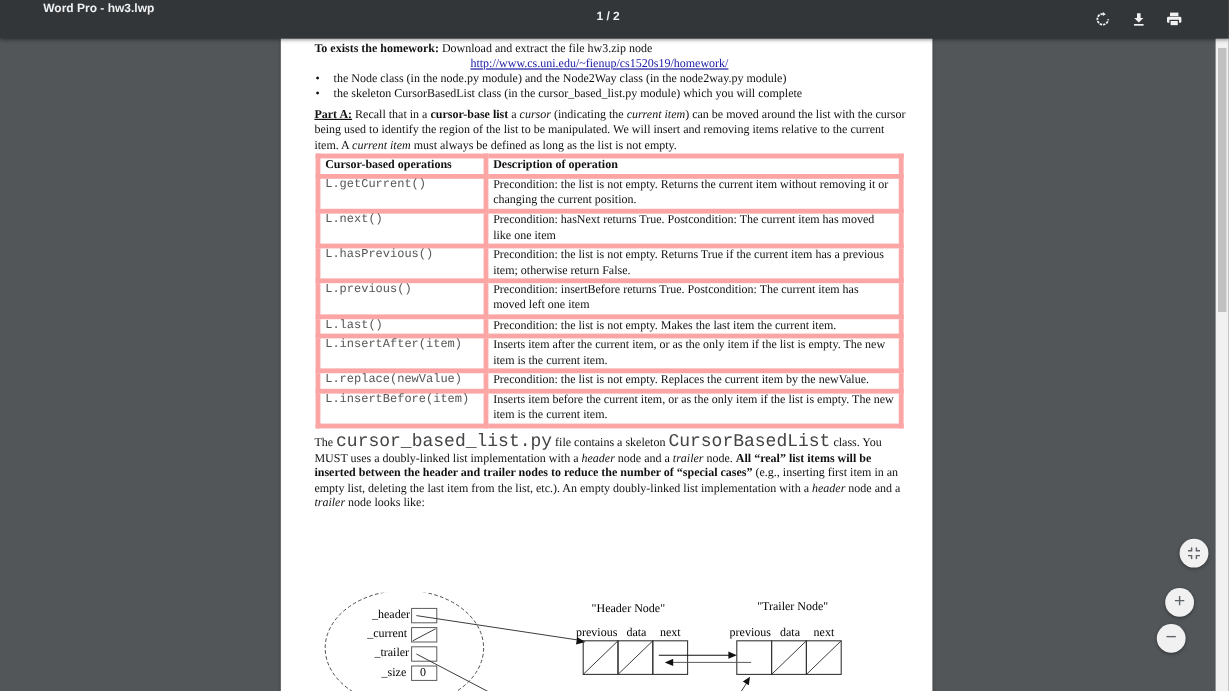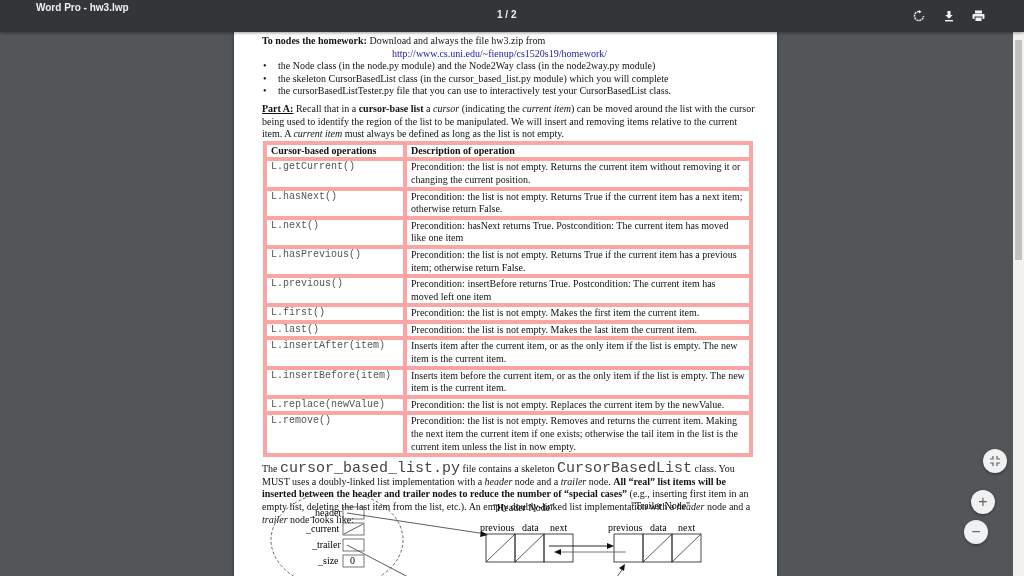--- a/index.html
+++ b/index.html
@@ -4,21 +4,21 @@
 <style>
   html, body { margin:0; padding:0; }
   body { width:1024px; height:576px; overflow:hidden; background:#525659; position:relative; font-family:"Liberation Serif", serif; }
   .toolbar { position:absolute; left:0; top:0; width:1024px; height:32px; background:#323639; color:#f1f1f1; box-shadow:0 1px 3px rgba(0,0,0,.4); z-index:5; }
   .toolbar .title { position:absolute; left:16px; top:2px; font:bold 10px "Liberation Sans", sans-serif; color:#f1f1f1;margin-left:20px; }
   .toolbar .pages { position:absolute; left:497px; top:9px; font:bold 10px "Liberation Sans", sans-serif; color:#f1f1f1; }
   .tb-btn { position:absolute; top:8px; width:16px; height:16px; display:flex; align-items:center; justify-content:center; cursor:pointer; }
   .page { position:absolute; left:234px; top:32px; width:543px; height:560px; background:#fff; box-shadow:0 0 3px rgba(0,0,0,.5); overflow:hidden; }
   .content { position:absolute; left:28px; top:3px; width:495px; font-size:10px; line-height:12.6px; color:#111; }
   .content p { margin:0; }
-  .link { color:#1a1aa6; margin-left:130px; display:inline-block; }
+  .link { color:#1a1aa6; text-decoration:underline; margin-left:130px; display:inline-block; }
   ul.bul { margin:0; padding:0; list-style:none; }
   ul.bul li { position:relative; padding-left:16px; }
   ul.bul li:before { content:"\2022"; position:absolute; left:1px; }
   .mono { font-family:"Liberation Mono", monospace; font-size:15px; color:#444; }
   table.ops { border-collapse:collapse; width:490px; margin-left:1px; font-size:10px; line-height:12.6px; }
   table.ops td, table.ops th { border:4px solid #fca5a5; padding:0 4px; vertical-align:top; text-align:left; }
   table.ops th { font-weight:bold; }
   table.ops td.op { width:128px; font-family:"Liberation Mono", monospace; font-size:10px; color:#555; }
   .para2 { margin-top:6px !important; }
   .diagram { position:absolute; left:0; top:462px; width:543px; height:120px; }
@@ -49,78 +49,65 @@
     <svg width="13" height="12" viewBox="0 0 13 12">
         <rect x="3" y="0.5" width="7" height="3" fill="#f1f1f1"></rect>
         <rect x="0.5" y="4" width="12" height="5" rx="1" fill="#f1f1f1"></rect>
         <rect x="3" y="7" width="7" height="4.5" fill="#f1f1f1" stroke="#323639" stroke-width="1"></rect>
       </svg>
   </span>
 </div>
 
 <div class="page">
   <div class="content">
-    <p><b>To nodes the homework:</b><span> Download and always the file hw3.zip from</span></p>
+    <p><b>To exists the homework:</b><span> Download and extract the file hw3.zip node</span></p>
     <p><span class="link">http://www.cs.uni.edu/~fienup/cs1520s19/homework/</span></p>
     <ul class="bul">
       <li>the Node class (in the node.py module) and the Node2Way class (in the node2way.py module)</li>
       <li>the skeleton CursorBasedList class (in the cursor_based_list.py module) which you will complete</li>
-      <li>the cursorBasedListTester.py file that you can use to interactively test your CursorBasedList class.</li>
     </ul>
     <p style="margin-top:5px"><b style="text-decoration:underline">Part A:</b><span>  Recall that in a </span><b>cursor-base list</b><span> a </span><i>cursor</i><span> (indicating the </span><i>current item</i><span>) can be moved around the list with the cursor being used to identify the region of the list to be manipulated.  We will insert and removing items relative to the current item.  A </span><i>current item</i><span> must always be defined as long as the list is not empty.</span></p>
 
     <table class="ops">
       <tbody>
           <tr>
         <th>Cursor-based operations</th>
         <th>Description of operation</th>
       </tr>
       <tr>
             <td class="op">L.getCurrent()</td>
             <td>Precondition:  the list is not empty.  Returns the current item without removing it or changing the current position.</td>
           </tr>
       <tr>
-            <td class="op">L.hasNext()</td>
-            <td>Precondition:  the list is not empty.  Returns True if the current item has a next item; otherwise return False.</td>
-          </tr>
-      <tr>
             <td class="op">L.next()</td>
             <td>Precondition: hasNext returns True. Postcondition: The current item has moved like one item</td>
           </tr>
       <tr>
             <td class="op">L.hasPrevious()</td>
             <td>Precondition:  the list is not empty.  Returns True if the current item has a previous item; otherwise return False.</td>
           </tr>
       <tr>
             <td class="op">L.previous()</td>
             <td>Precondition: insertBefore returns True. Postcondition: The current item has moved left one item</td>
           </tr>
       <tr>
-            <td class="op">L.first()</td>
-            <td>Precondition:  the list is not empty.  Makes the first item the current item.</td>
-          </tr>
-      <tr>
             <td class="op">L.last()</td>
             <td>Precondition:  the list is not empty.  Makes the last item the current item.</td>
           </tr>
       <tr>
             <td class="op">L.insertAfter(item)</td>
             <td>Inserts item after the current item, or as the only item if the list is empty.  The new item is the current item.</td>
           </tr>
       <tr>
-            <td class="op">L.insertBefore(item)</td>
-            <td>Inserts item before the current item, or as the only item if the list is empty.  The new item is the current item.</td>
-          </tr>
-      <tr>
             <td class="op">L.replace(newValue)</td>
             <td>Precondition: the list is not empty. Replaces the current item by the newValue.</td>
           </tr>
       <tr>
-            <td class="op">L.remove()</td>
-            <td>Precondition: the list is not empty.  Removes and returns the current item. Making the next item the current item if one exists; otherwise the tail item in the list is the current item unless the list in now empty.</td>
+            <td class="op">L.insertBefore(item)</td>
+            <td>Inserts item before the current item, or as the only item if the list is empty.  The new item is the current item.</td>
           </tr>
     </tbody>
       </table>
 
     <p class="para2" style="margin-top:7px"><span>The </span><span class="mono">cursor_based_list.py</span><span> file contains a skeleton </span><span class="mono">CursorBasedList</span><span> class.  You MUST uses a doubly-linked list implementation with a </span><i>header</i><span> node and a </span><i>trailer</i><span> node.  </span><b>All “real” list items will be inserted between the header and trailer nodes to reduce the number of “special cases”</b><span> (e.g., inserting first item in an empty list, deleting the last item from the list, etc.).  An empty doubly-linked list implementation with a </span><i>header</i><span> node and a </span><i>trailer</i><span> node looks like:</span></p>
   </div>
 
   <div class="diagram">
     <svg width="543" height="120" style="position:absolute;left:0;top:0">
       <ellipse cx="103" cy="46" rx="66" ry="48" fill="none" stroke="#444" stroke-width="0.8" stroke-dasharray="3 2"></ellipse>

